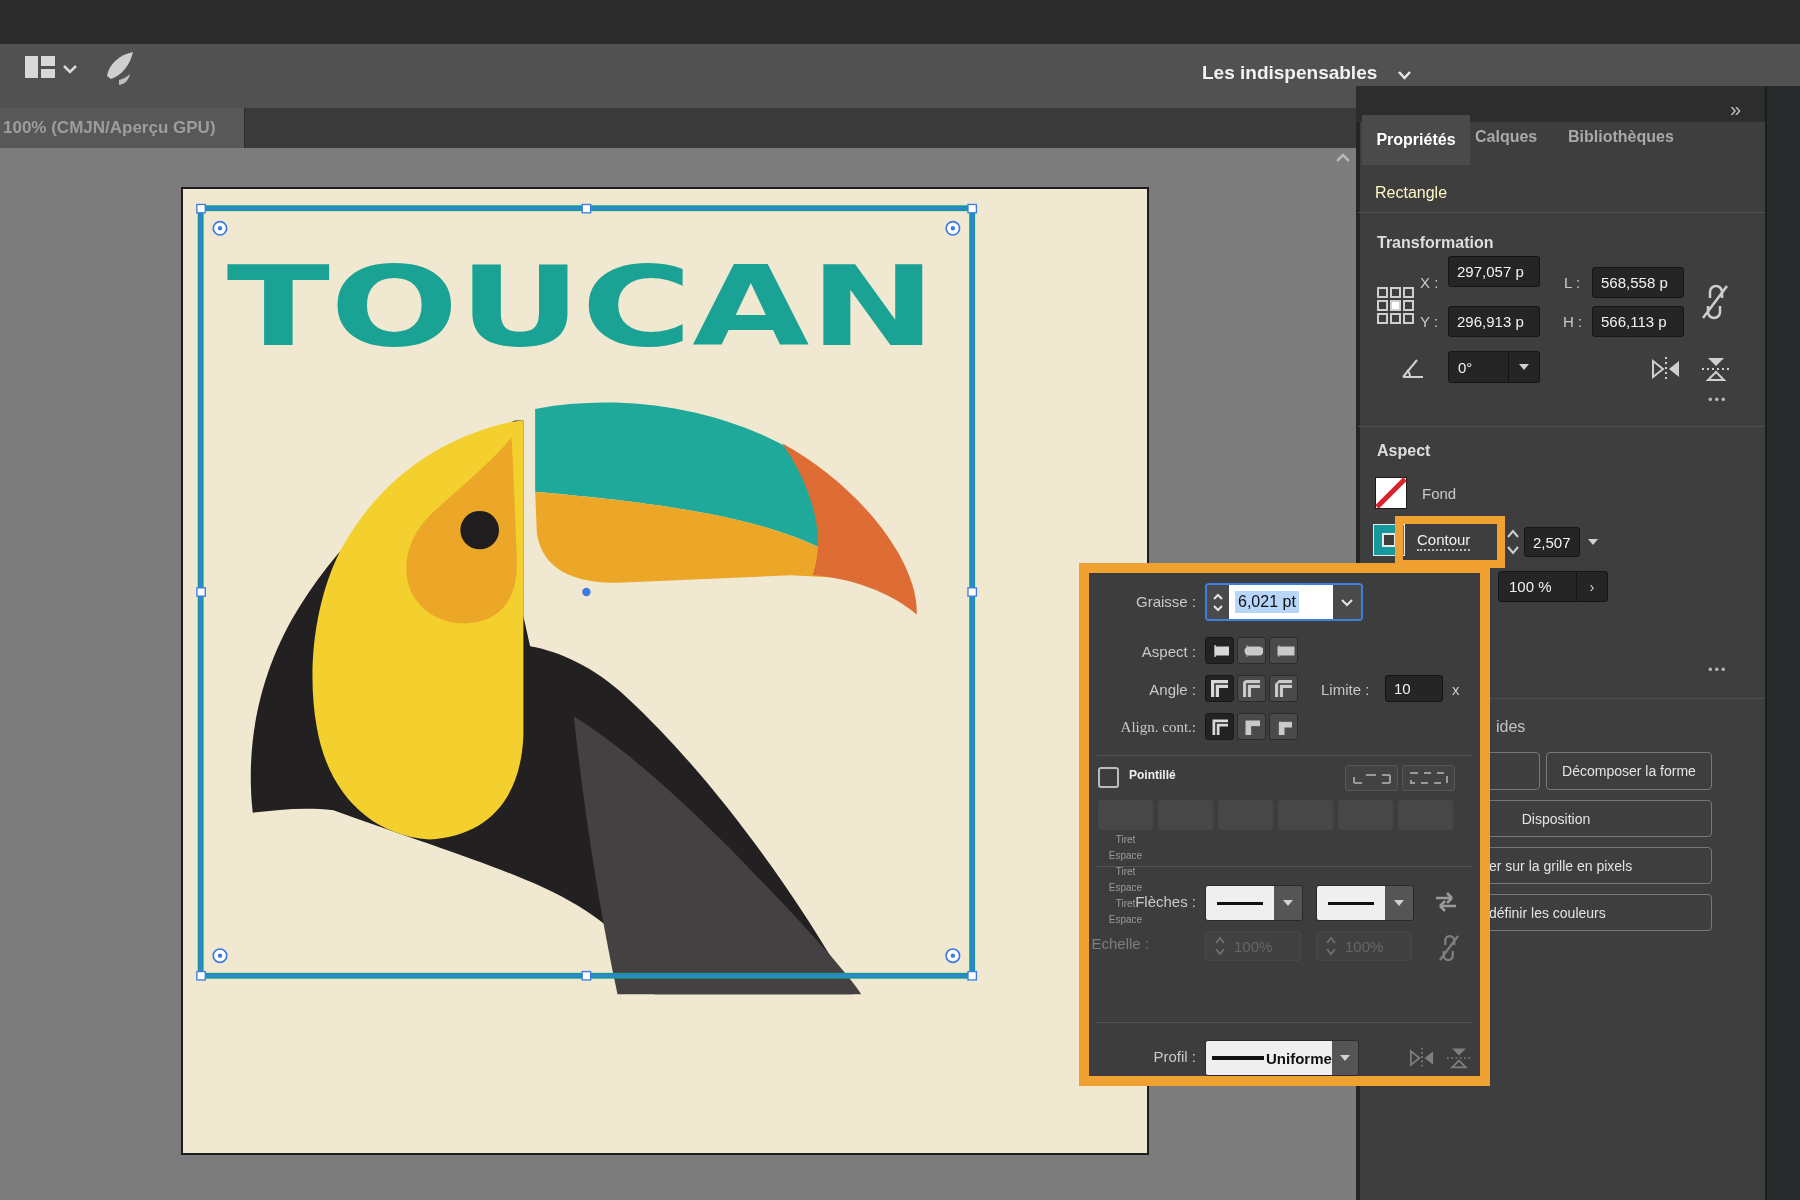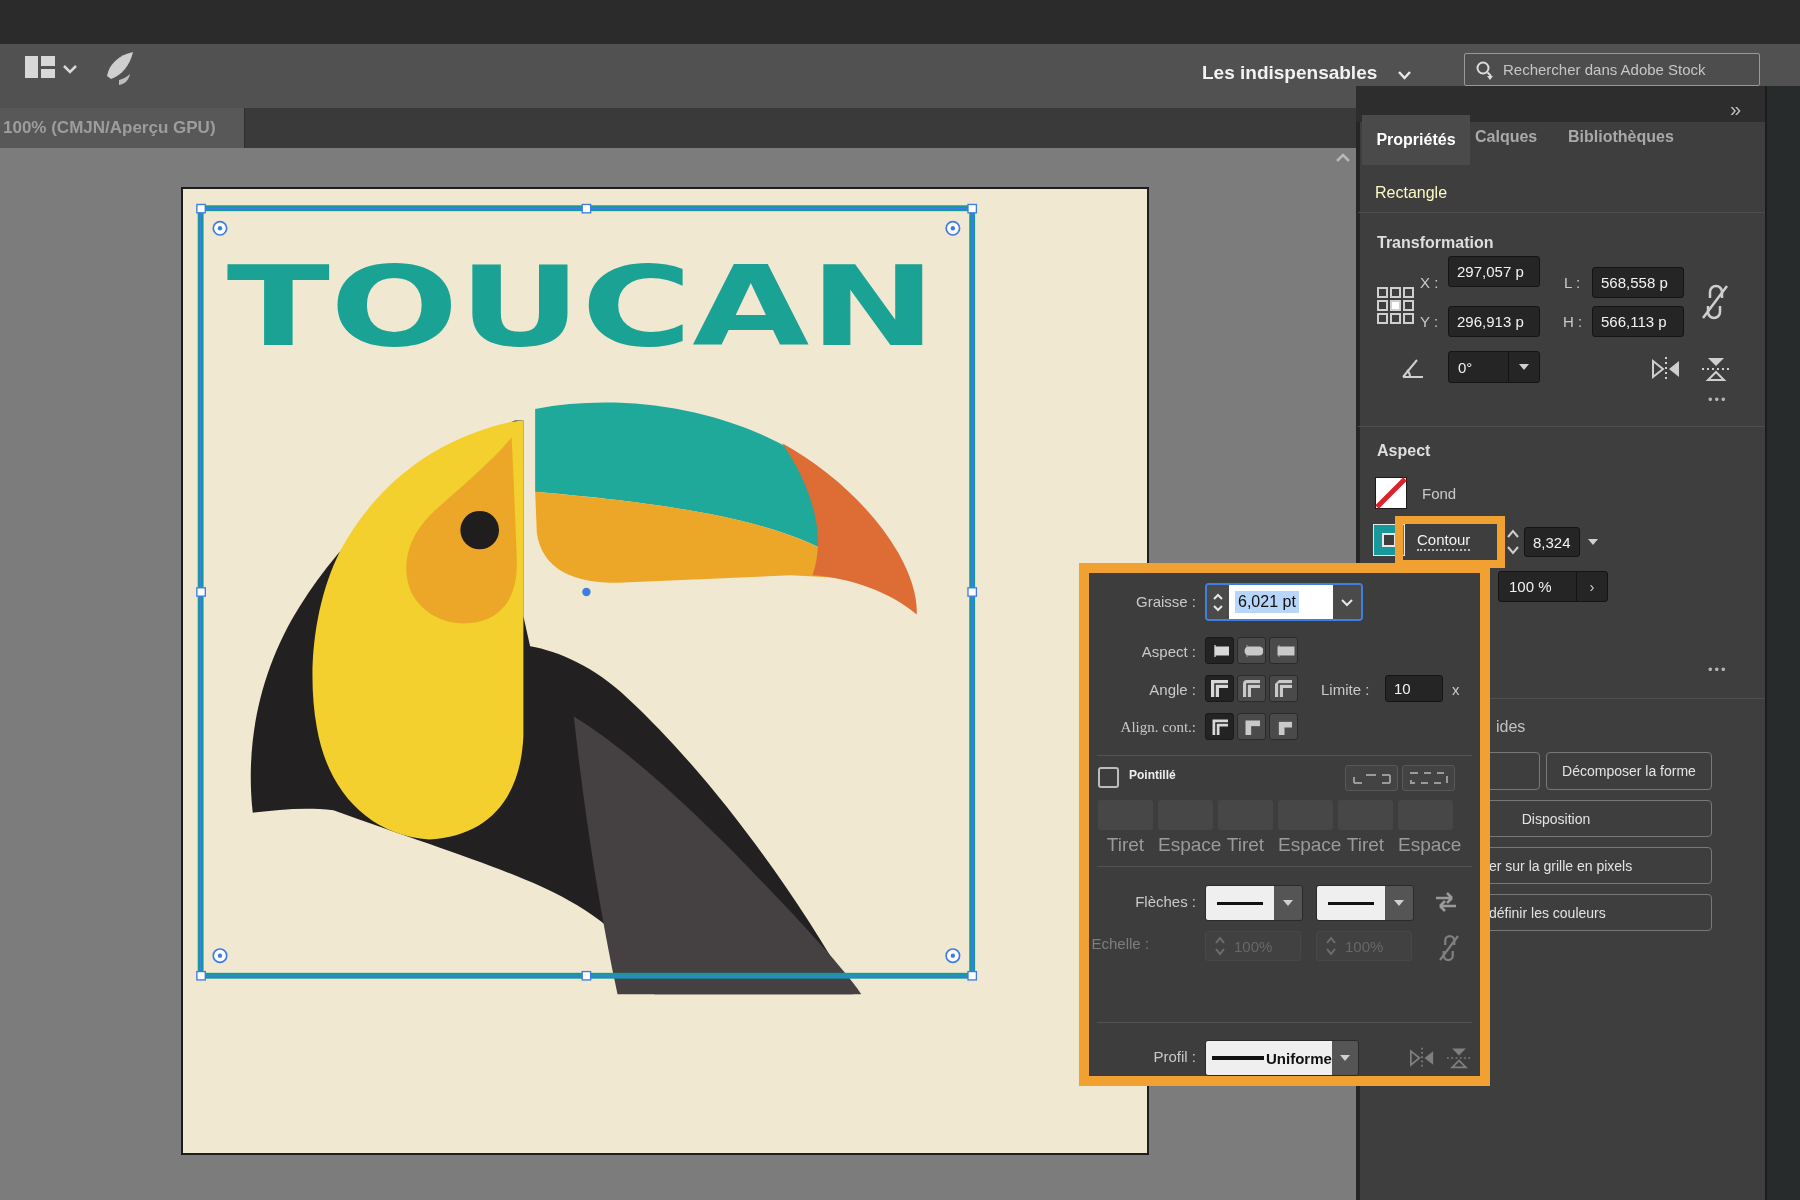--- a/index.html
+++ b/index.html
@@ -46,30 +46,20 @@
     </svg>
   </div>
 
   <div class="abs" style="left:1202px;top:62px;width:190px;color:#f2f2f2;font-size:19px;font-weight:bold;">Les indispensables</div>
   <div class="abs" style="left:1397px;top:70px;">
     <svg width="15" height="10" viewBox="0 0 15 10">
         <polyline points="2,2 7.5,8 13,2" fill="none" stroke="#e8e8e8" stroke-width="2.5"></polyline>
       </svg>
   </div>
 
-  <div class="abs" style="left:1464px;top:53px;width:296px;height:33px;background:#4d4d4d;border:1px solid #989898;border-radius:2px;box-sizing:border-box;display:flex;align-items:center;">
-    <span style="margin:0 8px 0 10px;">
-      <svg width="20" height="20" viewBox="0 0 20 20">
-        <circle cx="8" cy="8" r="5.5" fill="none" stroke="#dcdcdc" stroke-width="2"></circle>
-        <line x1="12.5" y1="12.5" x2="16" y2="16" stroke="#dcdcdc" stroke-width="2"></line>
-        <polygon points="12,16 18,16 15,20" fill="#dcdcdc"></polygon>
-      </svg>
-    </span>
-    <span style="color:#c6c6c6;font-size:15px;">Rechercher dans Adobe Stock</span>
-  </div>
 
   <div class="abs" style="left:0;top:108px;width:1356px;height:40px;background:#3a3a3a;"></div>
   <div class="abs" style="left:0;top:108px;width:245px;height:40px;background:#585858;border-right:1px solid #2e2e2e;display:flex;align-items:center;box-sizing:border-box;">
     <span style="color:#9d9d9d;font-size:17px;font-weight:bold;margin-left:3px;white-space:nowrap;">100% (CMJN/Aperçu GPU)</span>
   </div>
   <div class="abs" style="left:1730px;top:98px;color:#c0c0c0;font-size:20px;">»</div>
 
   <div class="abs" style="left:0;top:148px;width:1356px;height:1052px;background:#7c7c7c;"></div>
   <div class="abs" style="left:1334px;top:152px;">
     <svg width="18" height="12" viewBox="0 0 18 12">
@@ -234,21 +224,21 @@
     <span>Contour</span>
   </div>
 
   <div class="abs" style="left:1505px;top:527px;width:16px;height:30px;">
     <svg width="16" height="30" viewBox="0 0 16 30">
       <polyline points="3,10 8,4 13,10" fill="none" stroke="#cfcfcf" stroke-width="2"></polyline>
       <polyline points="3,20 8,26 13,20" fill="none" stroke="#cfcfcf" stroke-width="2"></polyline>
     </svg>
   </div>
   <div class="abs fld" style="left:1524px;top:527px;width:56px;height:30px;">
-    <span>8,324</span>
+    <span>2,507</span>
   </div>
   <div class="abs" style="left:1581px;top:527px;width:24px;height:30px;display:flex;align-items:center;justify-content:center;background:#3e3e3e;">
     <span class="chev"></span>
   </div>
 
   <div class="abs fld" style="left:1498px;top:571px;width:110px;height:31px;padding:0;">
     <span style="padding-left:10px;flex:1;">100 %</span>
     <span style="width:1px;height:100%;background:#141414;"></span>
     <span style="width:30px;text-align:center;color:#cfcfcf;font-size:15px;">›</span>
   </div>
@@ -376,21 +366,21 @@
 
     <div class="abs" style="left:9px;top:227px;width:375px;height:52px;">
       <div style="display:flex;gap:5px;">
         <div style="width:55px;height:30px;background:#474747;border-radius:3px;"></div>
         <div style="width:55px;height:30px;background:#474747;border-radius:3px;"></div>
         <div style="width:55px;height:30px;background:#474747;border-radius:3px;"></div>
         <div style="width:55px;height:30px;background:#474747;border-radius:3px;"></div>
         <div style="width:55px;height:30px;background:#474747;border-radius:3px;"></div>
         <div style="width:55px;height:30px;background:#474747;border-radius:3px;"></div>
       </div>
-      <div style="display:flex;gap:5px;margin-top:4px;color:#9a9a9a;font-size:19px;text-align:center;">
+      <div style="display:flex;gap:5px;margin-top:4px;color:#9a9a9a;font-size:10px;text-align:center;flex-direction:column;">
         <span style="width:55px;">Tiret</span>
         <span style="width:55px;">Espace</span>
         <span style="width:55px;">Tiret</span>
         <span style="width:55px;">Espace</span>
         <span style="width:55px;">Tiret</span>
         <span style="width:55px;">Espace</span>
       </div>
     </div>
 
     <div class="abs" style="left:8px;top:293px;width:375px;height:1px;background:#535353;"></div>

